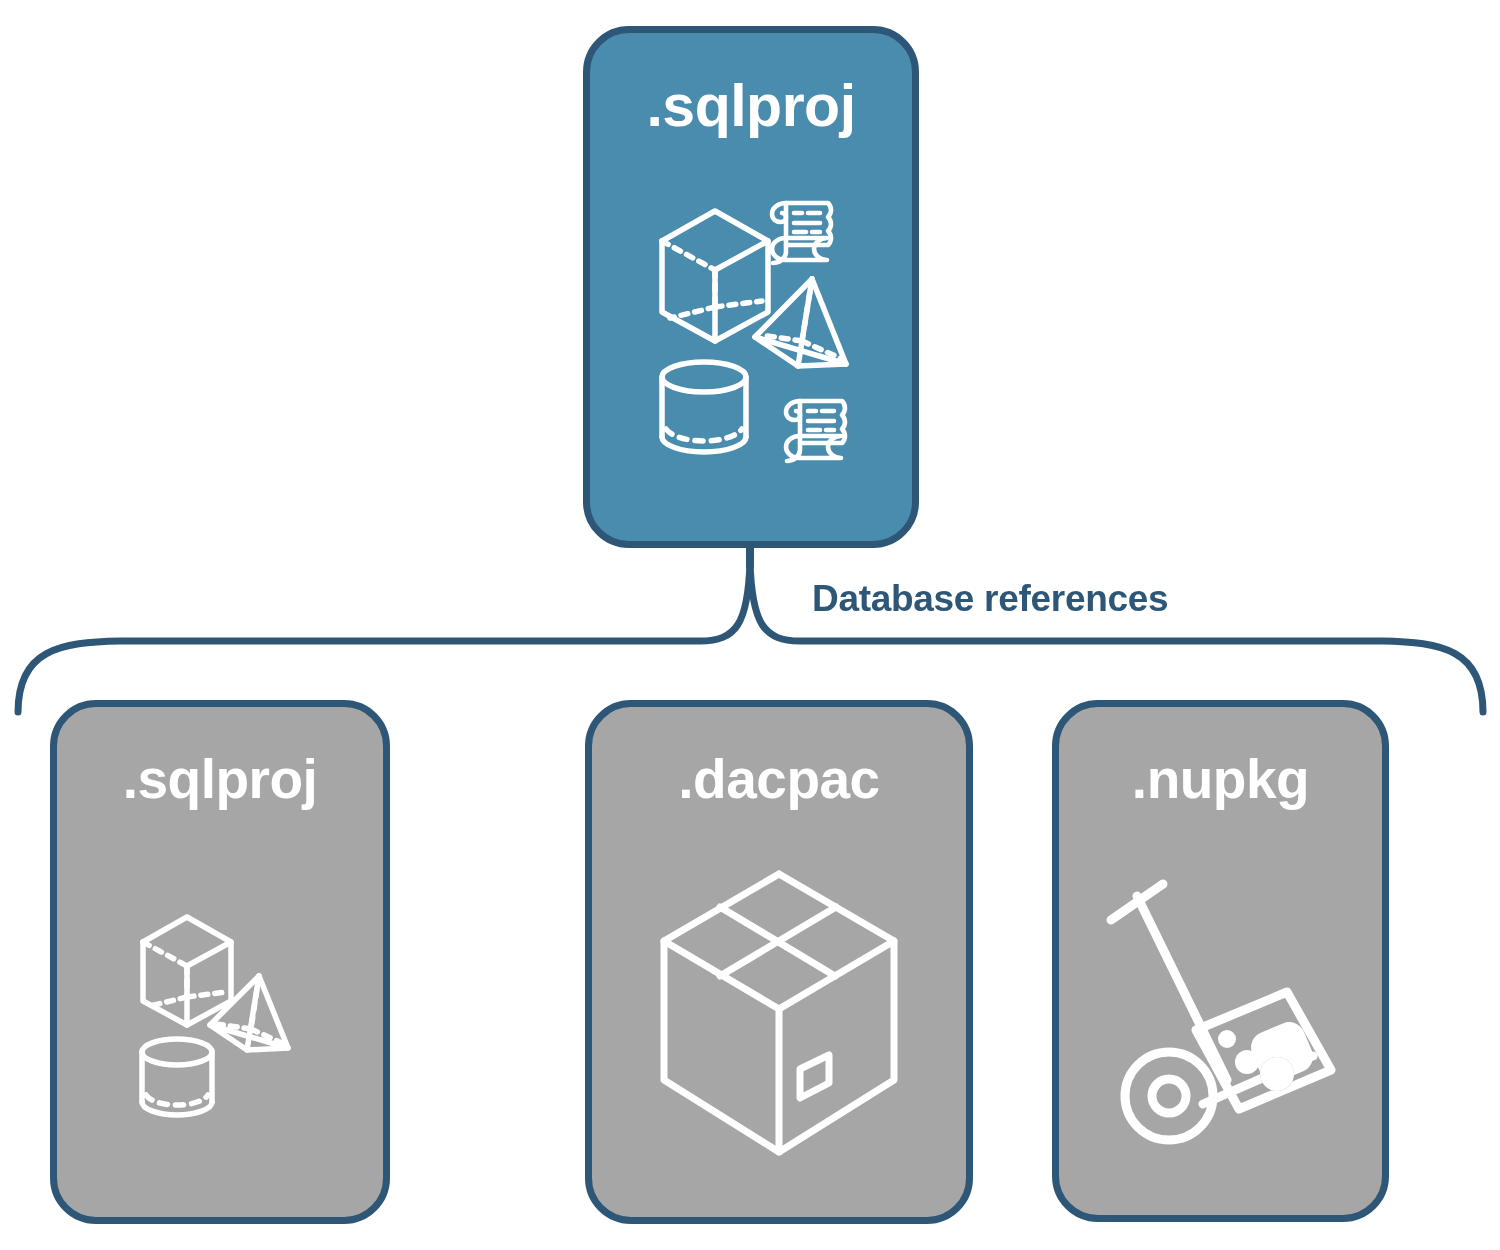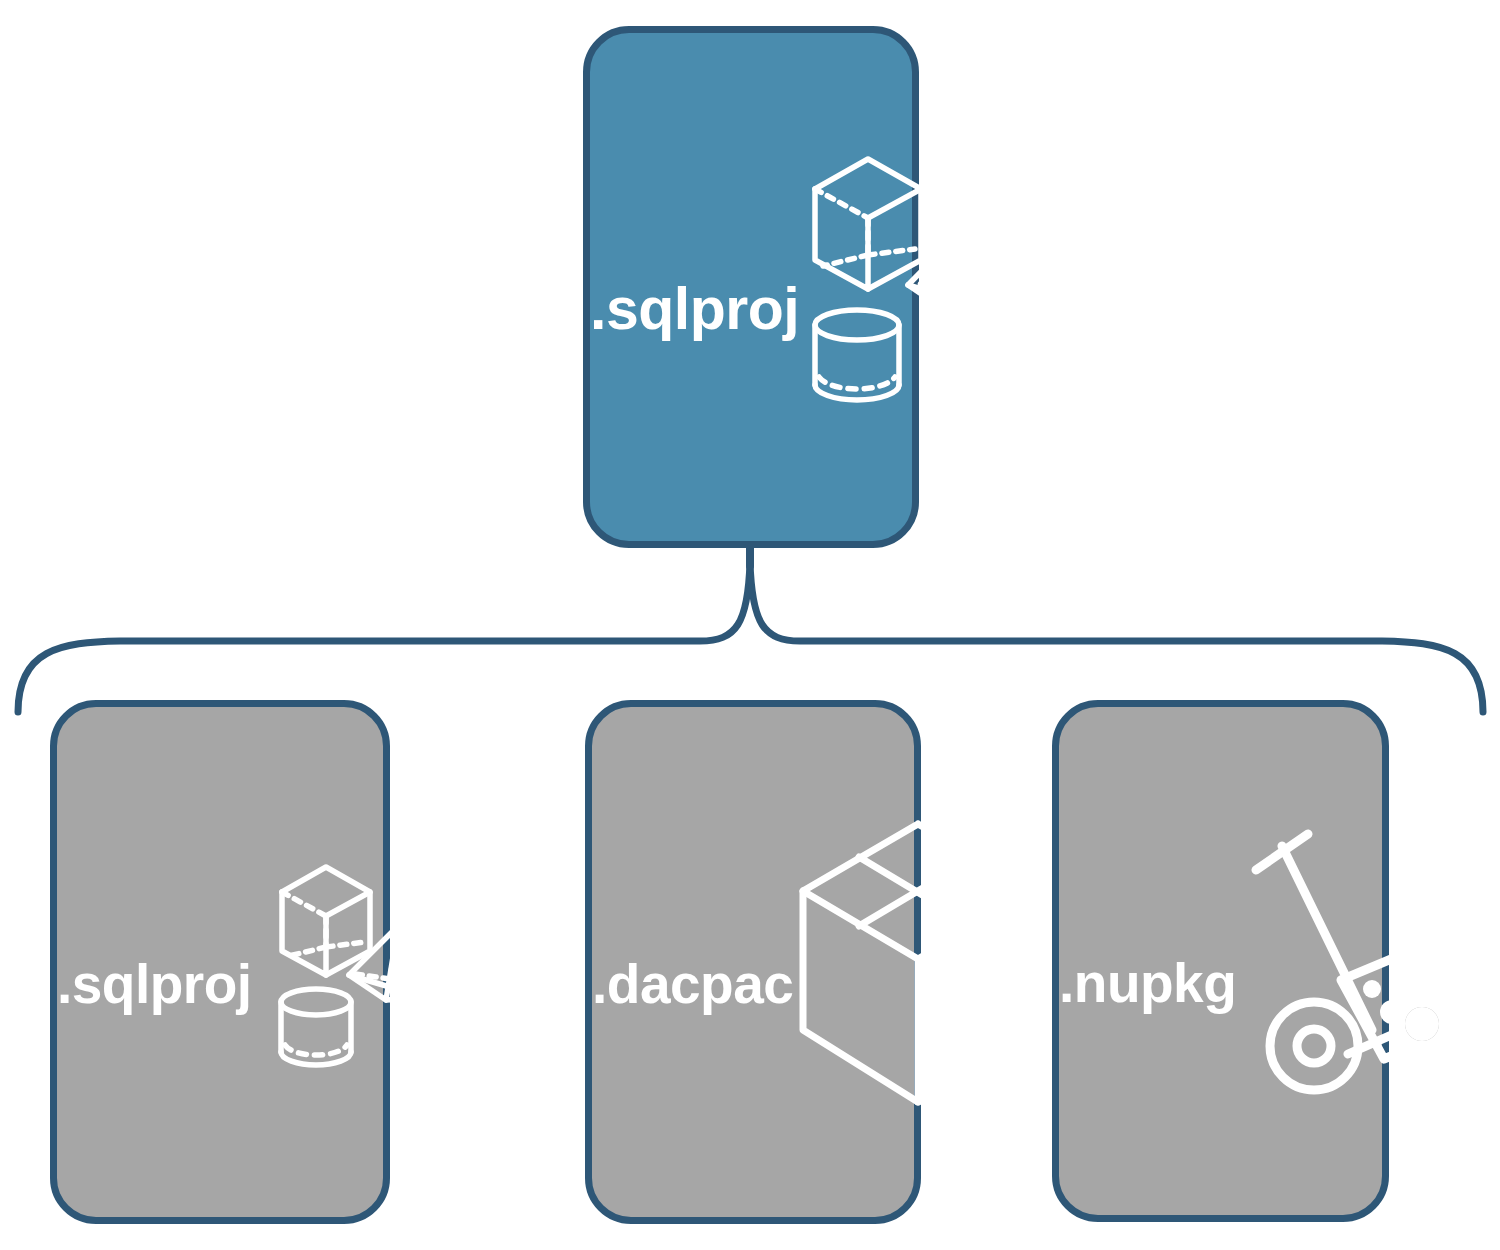--- a/index.html
+++ b/index.html
@@ -25,21 +25,21 @@
     left: 0; top: 0;
     width: 1500px;
     height: 1250px;
   }
   .card {
     position: absolute;
     border-radius: 46px;
     box-sizing: border-box;
     border: 7px solid #2e5777;
     display: flex;
-    flex-direction: row;
+    flex-direction: column;
     align-items: center;
   }
   .card-title {
     color: #ffffff;
     font-weight: bold;
     letter-spacing: -0.5px;
     line-height: 1;
     user-select: none;
   }
   #card-root {
@@ -56,21 +56,21 @@
   #card-sqlproj {
     left: 50px;
     top: 700px;
     width: 340px;
     height: 524px;
     background: #a6a6a6;
   }
   #card-dacpac {
     left: 585px;
     top: 700px;
-    width: 336px;
+    width: 388px;
     height: 524px;
     background: #a6a6a6;
   }
   #card-nupkg {
     left: 1052px;
     top: 700px;
     width: 337px;
     height: 522px;
     background: #a6a6a6;
   }
@@ -107,20 +107,21 @@
     <g fill="none" stroke="#2e5777" stroke-width="7" stroke-linecap="round">
 
       <path d="M 18 712 C 18 650 60 642 120 641 L 700 641 C 736 641 748 624 750 562"></path>
 
       <path d="M 750 562 C 752 624 764 641 800 641 L 1382 641 C 1442 642 1483 650 1483 712"></path>
 
       <path d="M 750 548 L 750 566" stroke-width="8"></path>
     </g>
   </svg>
 
+  <div id="brace-label">Database references</div>
 
   <div class="card" id="card-root">
     <div class="card-title">.sqlproj</div>
     <div class="icon-area">
       <svg width="210" height="290" viewBox="0 0 210 290" style="margin-top:-10px;">
 
         <g fill="none" stroke="#ffffff" stroke-width="5.5" stroke-linejoin="round" stroke-linecap="round">
           <polyline points="16,52 16,123 69,152 69,81"></polyline>
           <polyline points="16,52 69,22 122,52 122,123 69,152"></polyline>
           <polyline points="69,81 122,52"></polyline>

